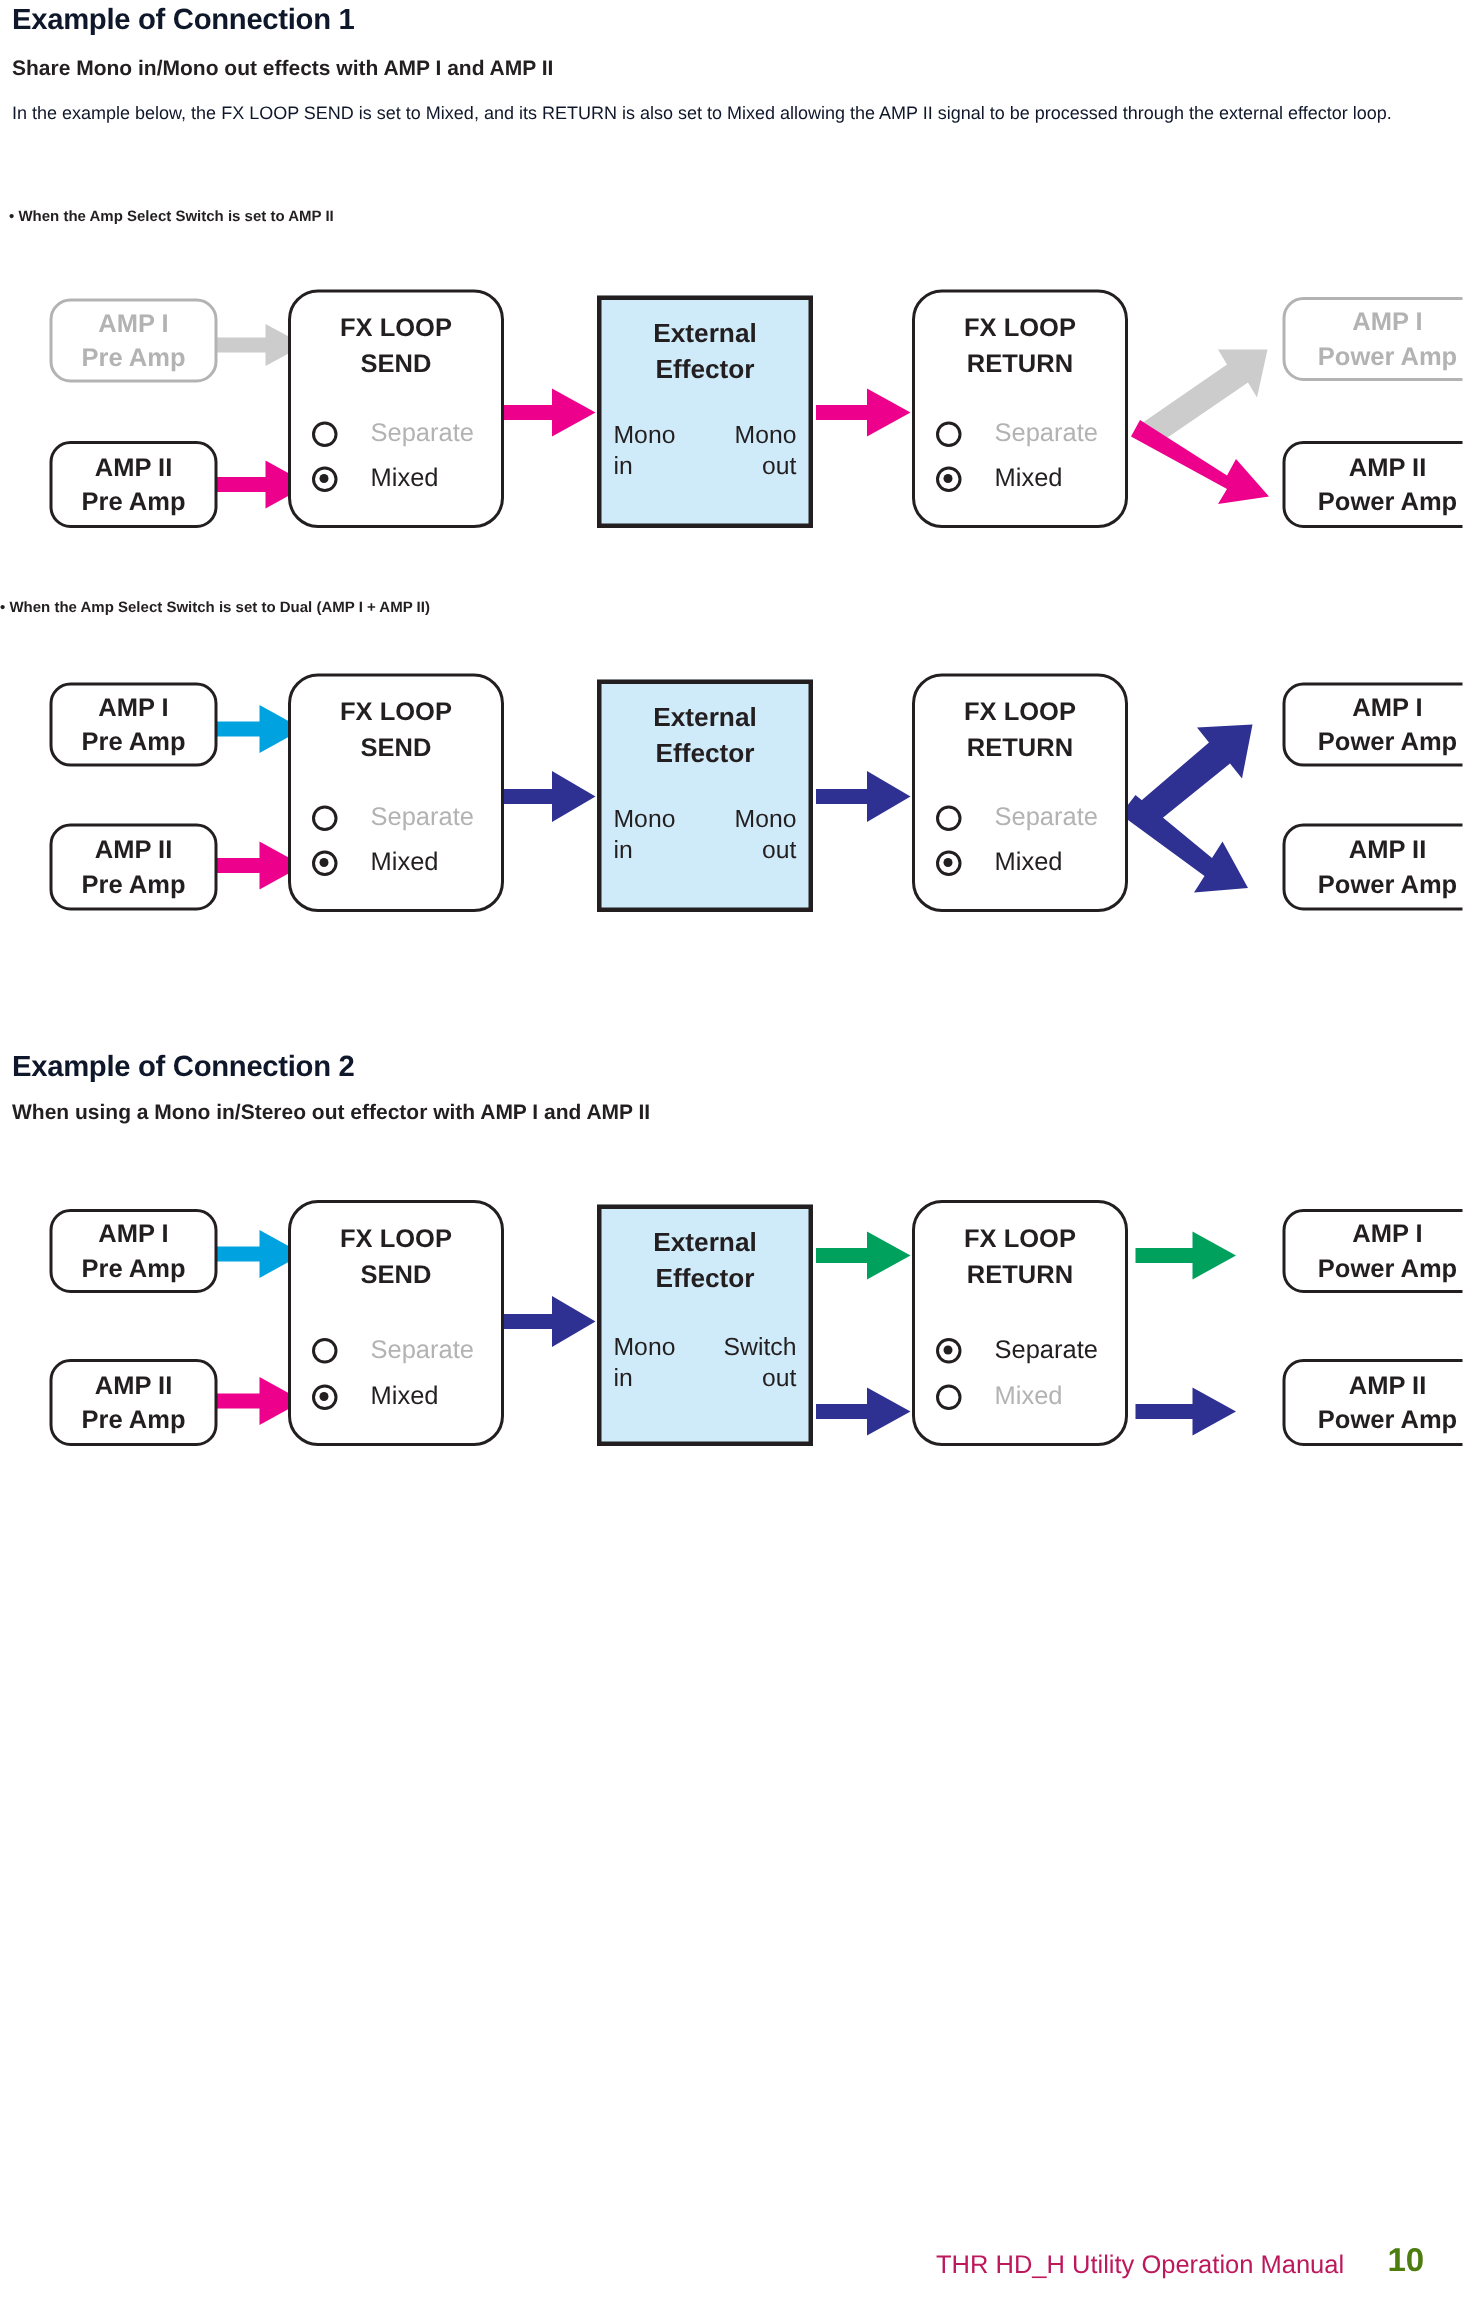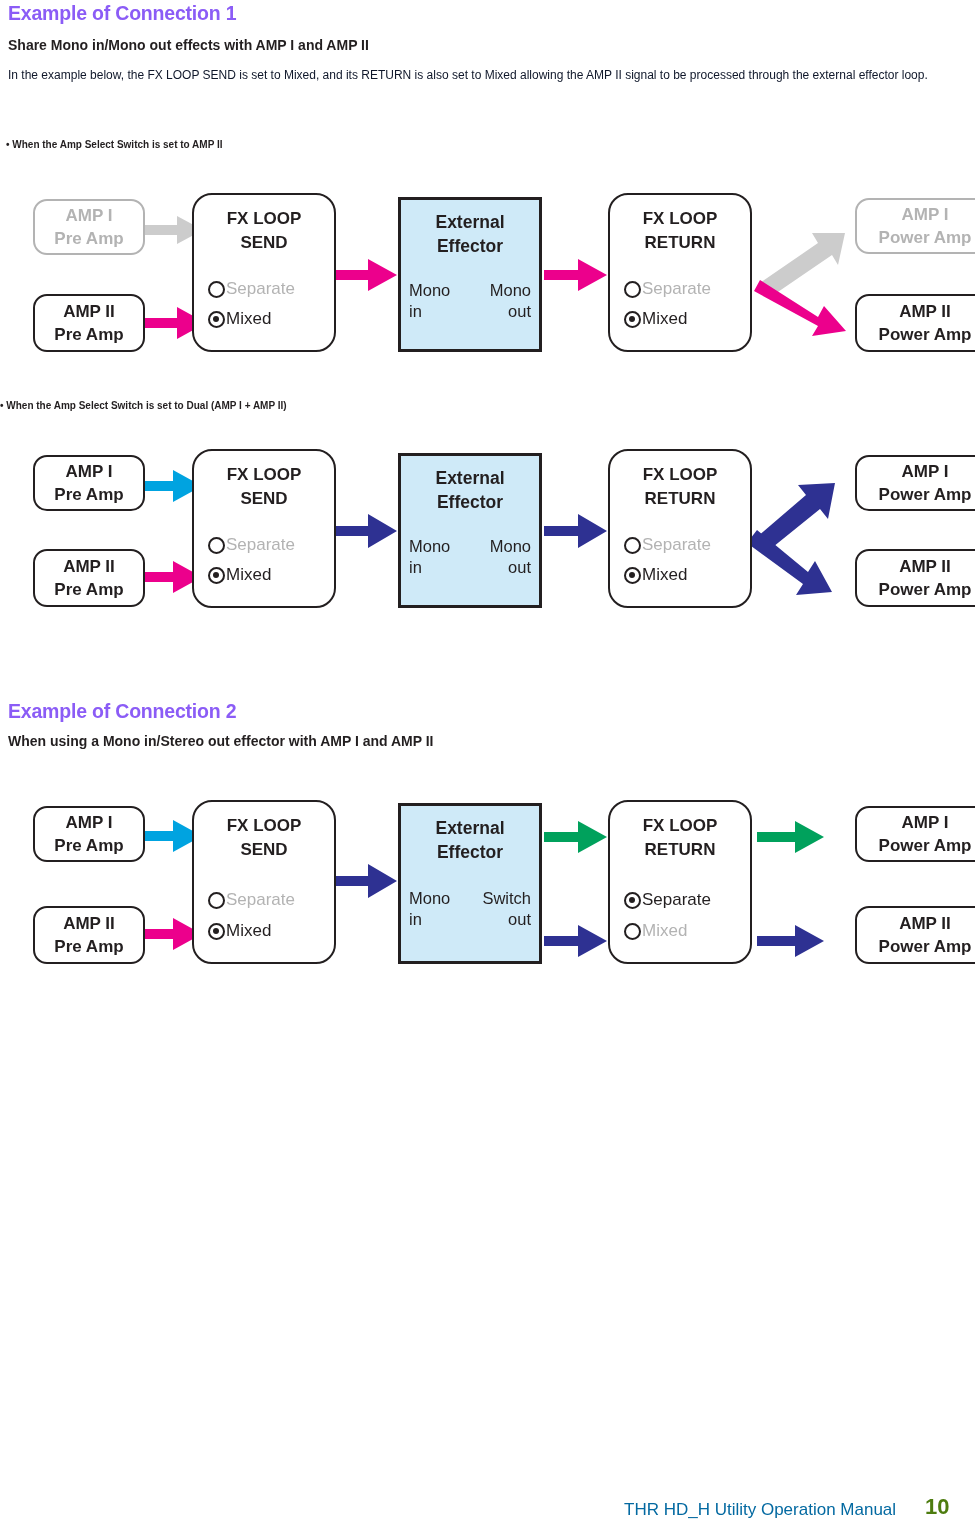--- a/index.html
+++ b/index.html
@@ -15,21 +15,21 @@
     color: #231f20;
     overflow: hidden;
   }
 
   
   .h-section {
     position: absolute;
     font-size: 19.5px;
     font-weight: bold;
     letter-spacing: -0.2px;
-    color: #8b5cf6;
+    color: #0f172a;
     white-space: nowrap;
   }
   .h-sub {
     position: absolute;
     font-size: 14px;
     font-weight: bold;
     color: #231f20;
     white-space: nowrap;
   }
   .p-body {
@@ -92,21 +92,21 @@
     text-align: center;
     font-size: 17px;
     font-weight: bold;
     line-height: 24px;
   }
   .opt {
     position: absolute;
     left: 14px;
     display: flex;
     align-items: center;
-    gap: 1px;
+    gap: 22px;
     font-size: 17px;
     white-space: nowrap;
   }
   .opt .lbl { color: #231f20; }
   .opt.off .lbl { color: #b3b3b3; }
   .radio {
     width: 17px; height: 17px;
     border-radius: 50%;
     border: 2.5px solid #231f20;
     box-sizing: border-box;
@@ -159,21 +159,21 @@
     position: absolute;
     left: 0; top: 0;
     width: 975px;
     pointer-events: none;
   }
 
   
   .footer-text {
     position: absolute;
     font-size: 17px;
-    color: #0369a1;
+    color: #be185d;
     white-space: nowrap;
   }
   .footer-page {
     position: absolute;
     font-size: 22px;
     font-weight: bold;
     color: #4d7c0f;
   }
 </style>
 </head>

